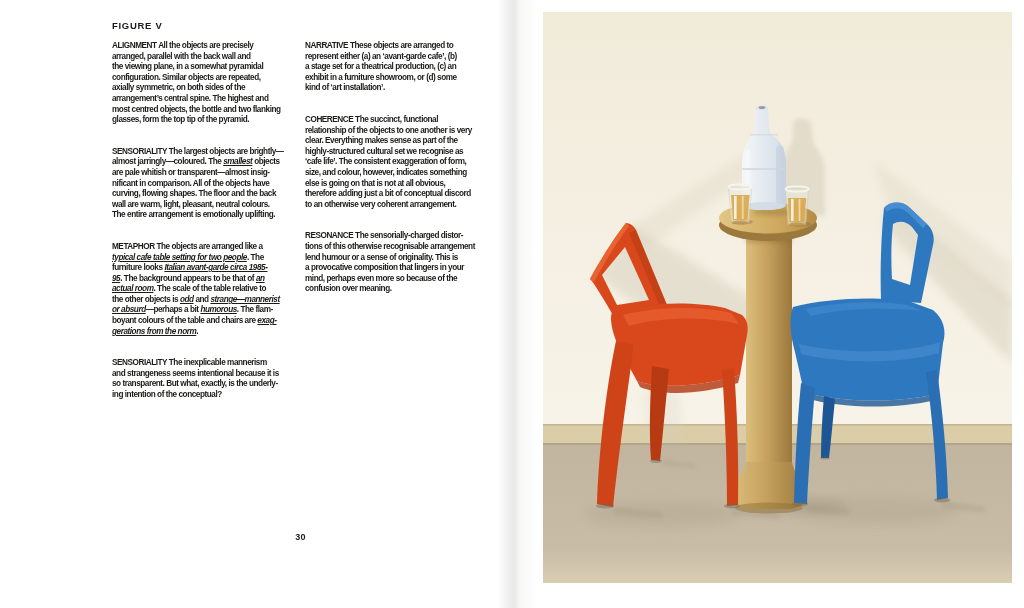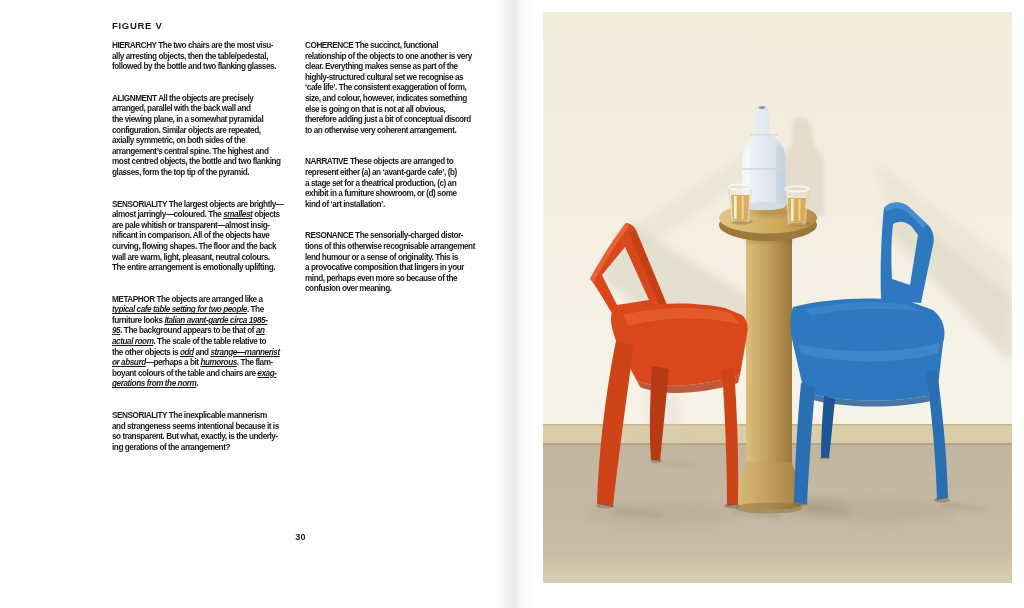--- a/index.html
+++ b/index.html
@@ -41,25 +41,20 @@
 </style>
 </head>
 <body>
 
 <div class="spread">
 
   <section class="page-left">
     <h1 class="heading">FIGURE V</h1>
     <div class="col col-1">
         <p class="para">
-          <span class="line"><span>HIERARCHY The two chairs are the most visu-</span></span>
-          <span class="line"><span>ally arresting objects, then the table/pedestal,</span></span>
-          <span class="line"><span>followed by the bottle and two flanking glasses.</span></span>
-        </p>
-        <p class="para">
           <span class="line"><span>ALIGNMENT All the objects are precisely</span></span>
           <span class="line"><span>arranged, parallel with the back wall and</span></span>
           <span class="line"><span>the viewing plane, in a somewhat pyramidal</span></span>
           <span class="line"><span>configuration. Similar objects are repeated,</span></span>
           <span class="line"><span>axially symmetric, on both sides of the</span></span>
           <span class="line"><span>arrangement’s central spine. The highest and</span></span>
           <span class="line"><span>most centred objects, the bottle and two flanking</span></span>
           <span class="line"><span>glasses, form the top tip of the pyramid.</span></span>
         </p>
         <p class="para">
@@ -79,41 +74,41 @@
           <span class="line"><i>actual room</i><span>. The scale of the table relative to</span></span>
           <span class="line"><span>the other objects is </span><i>odd</i><span> and </span><i>strange—mannerist</i></span>
           <span class="line"><i>or absurd</i><span>—perhaps a bit </span><i>humorous</i><span>. The flam-</span></span>
           <span class="line"><span>boyant colours of the table and chairs are </span><i>exag-</i></span>
           <span class="line"><i>gerations from the norm</i><span>.</span></span>
         </p>
         <p class="para">
           <span class="line"><span>SENSORIALITY The inexplicable mannerism</span></span>
           <span class="line"><span>and strangeness seems intentional because it is</span></span>
           <span class="line"><span>so transparent. But what, exactly, is the underly-</span></span>
-          <span class="line"><span>ing gerations of the arrangement?</span></span>
+          <span class="line"><span>ing intention of the conceptual?</span></span>
         </p>
       </div>
     <div class="col col-2">
+        <p class="para">
+          <span class="line"><span>NARRATIVE These objects are arranged to</span></span>
+          <span class="line"><span>represent either (a) an ‘avant-garde cafe’, (b)</span></span>
+          <span class="line"><span>a stage set for a theatrical production, (c) an</span></span>
+          <span class="line"><span>exhibit in a furniture showroom, or (d) some</span></span>
+          <span class="line"><span>kind of ‘art installation’.</span></span>
+        </p>
         <p class="para">
           <span class="line"><span>COHERENCE The succinct, functional</span></span>
           <span class="line"><span>relationship of the objects to one another is very</span></span>
           <span class="line"><span>clear. Everything makes sense as part of the</span></span>
           <span class="line"><span>highly-structured cultural set we recognise as</span></span>
           <span class="line"><span>‘cafe life’. The consistent exaggeration of form,</span></span>
           <span class="line"><span>size, and colour, however, indicates something</span></span>
           <span class="line"><span>else is going on that is not at all obvious,</span></span>
           <span class="line"><span>therefore adding just a bit of conceptual discord</span></span>
           <span class="line"><span>to an otherwise very coherent arrangement.</span></span>
-        </p>
-        <p class="para">
-          <span class="line"><span>NARRATIVE These objects are arranged to</span></span>
-          <span class="line"><span>represent either (a) an ‘avant-garde cafe’, (b)</span></span>
-          <span class="line"><span>a stage set for a theatrical production, (c) an</span></span>
-          <span class="line"><span>exhibit in a furniture showroom, or (d) some</span></span>
-          <span class="line"><span>kind of ‘art installation’.</span></span>
         </p>
         <p class="para">
           <span class="line"><span>RESONANCE The sensorially-charged distor-</span></span>
           <span class="line"><span>tions of this otherwise recognisable arrangement</span></span>
           <span class="line"><span>lend humour or a sense of originality. This is</span></span>
           <span class="line"><span>a provocative composition that lingers in your</span></span>
           <span class="line"><span>mind, perhaps even more so because of the</span></span>
           <span class="line"><span>confusion over meaning.</span></span>
         </p>
       </div>

